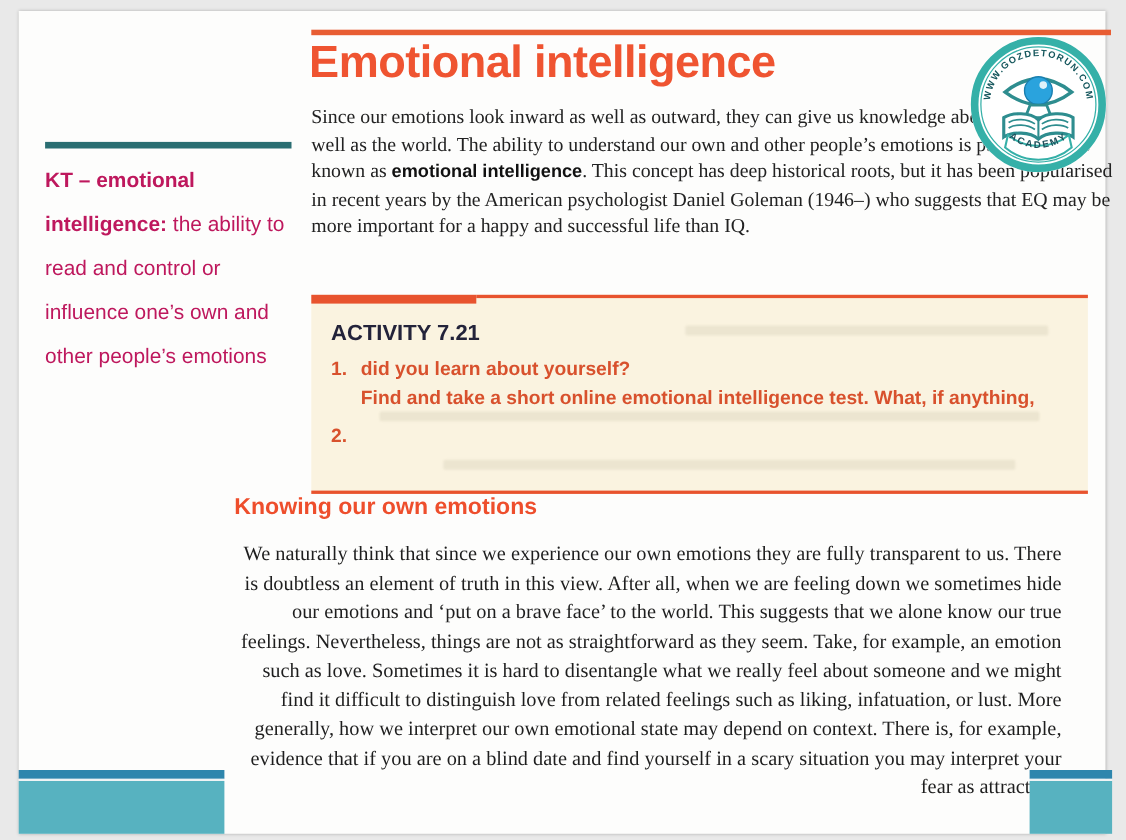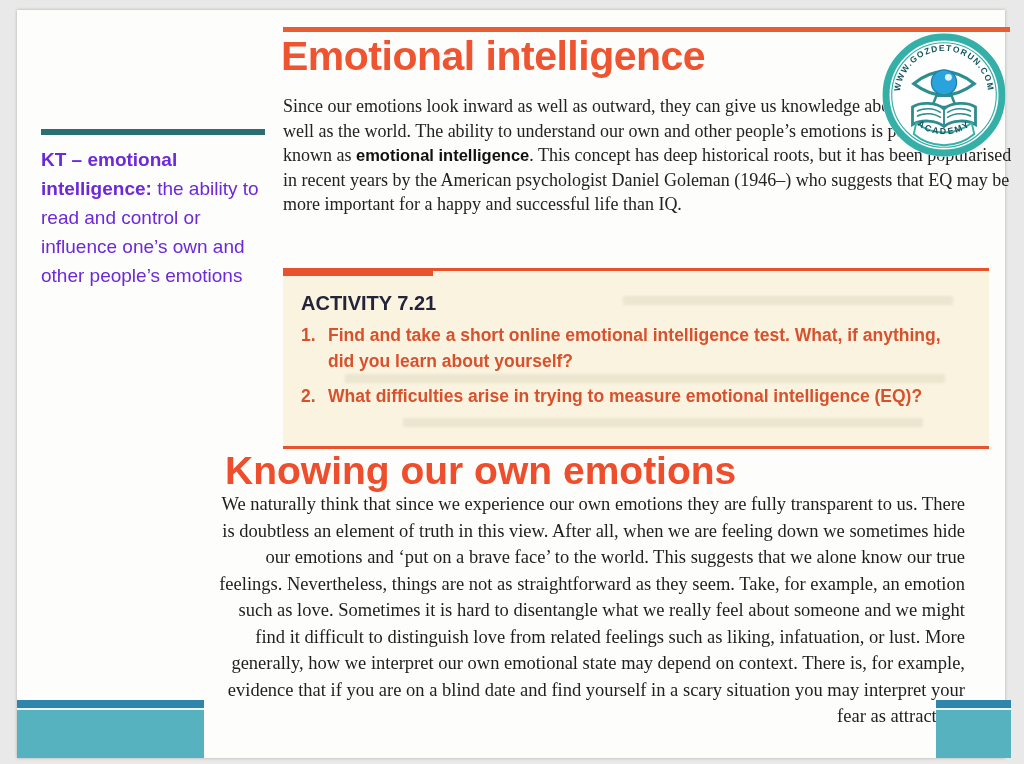--- a/index.html
+++ b/index.html
@@ -12,35 +12,35 @@
   .top-rule { position:absolute; left:266px; top:17px; width:727px; height:5px; background:#e85d33; }
   .doc-title { position:absolute; left:264px; top:23px; width:740px;
                font-size:41px; font-weight:bold; letter-spacing:-0.5px; color:#ef5431; }
 
   .intro { position:absolute; left:266px; top:84px; width:733px;
            font-family:"Liberation Serif", serif; font-size:18px; line-height:24.6px; color:#222; }
   .intro b { font-family:"Liberation Sans", sans-serif; font-size:16.5px; color:#111; }
 
   .kt-box { position:absolute; left:24px; top:119px; width:232px; }
   .kt-bar { width:224px; height:6px; background:#2a6e72; }
-  .kt-text { margin-top:10px; font-size:19px; line-height:29px; color:#6d28d9; }
+  .kt-text { margin-top:10px; font-size:19px; line-height:40px; color:#be185d; }
   .kt-text b { font-weight:bold; }
 
   .activity { position:absolute; left:266px; top:258px; width:706px; height:181px; background:#faf3e0;text-decoration:underline; }
   .act-border-thick { position:absolute; left:0; top:0; width:150px; height:8px; background:#e8532e; }
   .act-border-thin  { position:absolute; left:150px; top:0; width:556px; height:3px; background:#e8532e; }
   .act-border-bottom{ position:absolute; left:0; bottom:0; width:706px; height:3px; background:#e8532e; }
   .act-heading { position:absolute; left:18px; top:24px; font-size:20px; font-weight:bold; color:#23233a; }
   .act-list { position:absolute; left:18px; top:54px; right:26px; }
   .act-item { display:flex; margin-bottom:9px; }
   .act-num  { width:27px; flex:none; font-weight:bold; color:#d8512d; font-size:17.5px; line-height:26px; }
   .act-lines{ font-weight:bold; color:#d8512d; font-size:17.5px; line-height:26px; }
   .ghost { position:absolute; height:9px; background:rgba(140,130,95,.12); border-radius:2px; filter:blur(1px); }
 
-  .section-heading { position:absolute; left:208px; top:439px; font-size:39px; font-weight:bold; color:#ee4e2c; }
+  .section-heading { position:absolute; left:196px; top:439px; font-size:21px; font-weight:bold; color:#ee4e2c; }
   .body2 { position:absolute; left:196px; top:481px; width:752px;
            font-family:"Liberation Serif", serif; font-size:18.5px; line-height:26.5px; color:#1e1e1e;text-align:right; }
 
   .bar { position:absolute; top:690px; height:58px; }
   .bar-left  { left:0; width:187px; }
   .bar-right { left:919px; width:75px; }
   .bar-strip { height:8px; background:#2e86ad; }
   .bar-gap   { height:2px; background:#eef3f4; }
   .bar-fill  { height:48px; background:#57b2c0; }
 
@@ -67,28 +67,27 @@
       <div class="act-border-thin"></div>
       <div class="act-border-bottom"></div>
       <div class="ghost" style="left:340px; top:28px; width:330px;"></div>
       <div class="ghost" style="left:62px; top:106px; width:600px;"></div>
       <div class="ghost" style="left:120px; top:150px; width:520px;"></div>
       <div class="act-heading">ACTIVITY 7.21</div>
       <div class="act-list">
         <div class="act-item">
           <div class="act-num">1.</div>
           <div class="act-lines">
+            <div>did you learn about yourself?</div>
             <div>Find and take a short online emotional intelligence test. What, if anything,</div>
-            <div>did you learn about yourself?</div>
           </div>
         </div>
         <div class="act-item">
           <div class="act-num">2.</div>
           <div class="act-lines">
-            <div>What difficulties arise in trying to measure emotional intelligence (EQ)?</div>
           </div>
         </div>
       </div>
     </div>
 
     <h2 class="section-heading">Knowing our own emotions</h2>
     <p class="body2">We naturally think that since we experience our own emotions they are fully transparent to us. There is doubtless an element of truth in this view. After all, when we are feeling down we sometimes hide our emotions and ‘put on a brave face’ to the world. This suggests that we alone know our true feelings. Nevertheless, things are not as straightforward as they seem. Take, for example, an emotion such as love. Sometimes it is hard to disentangle what we really feel about someone and we might find it difficult to distinguish love from related feelings such as liking, infatuation, or lust. More generally, how we interpret our own emotional state may depend on context. There is, for example, evidence that if you are on a blind date and find yourself in a scary situation you may interpret your fear as attraction.</p>
 
     <div class="bar bar-left">
       <div class="bar-strip"></div>

